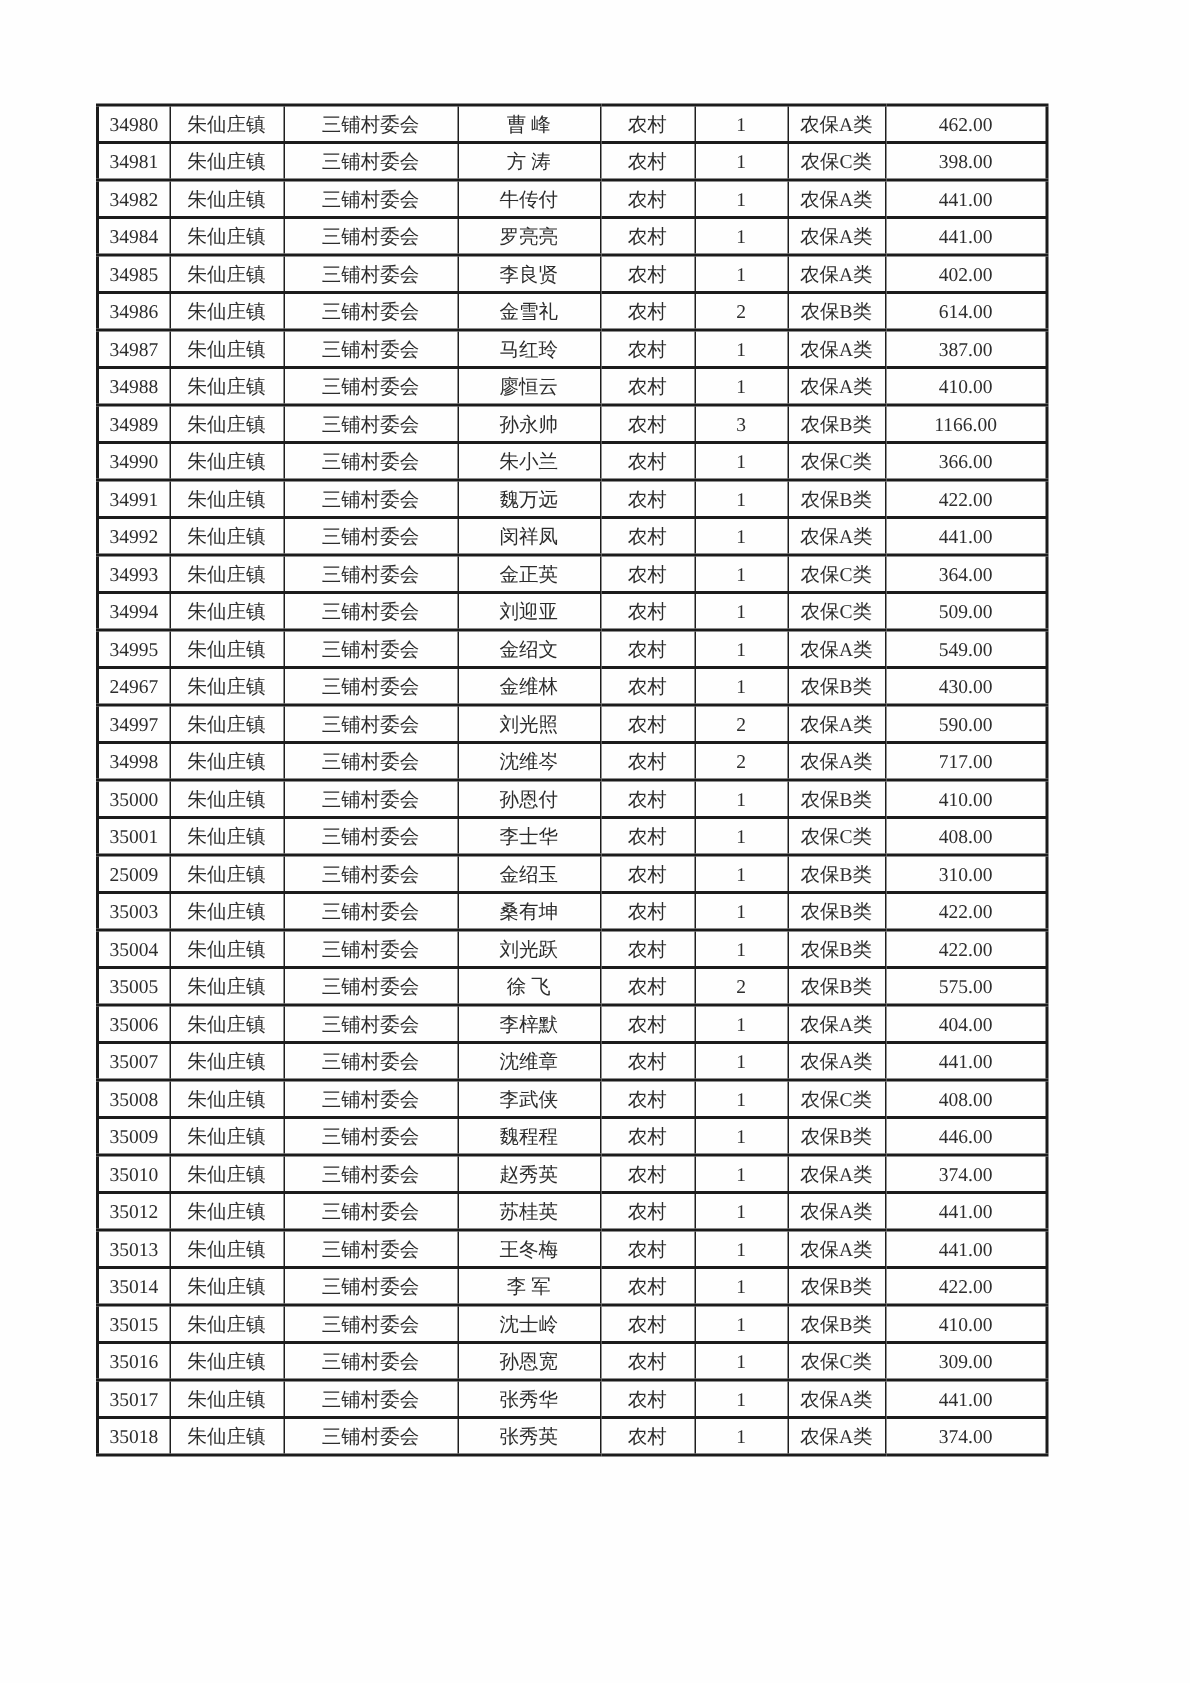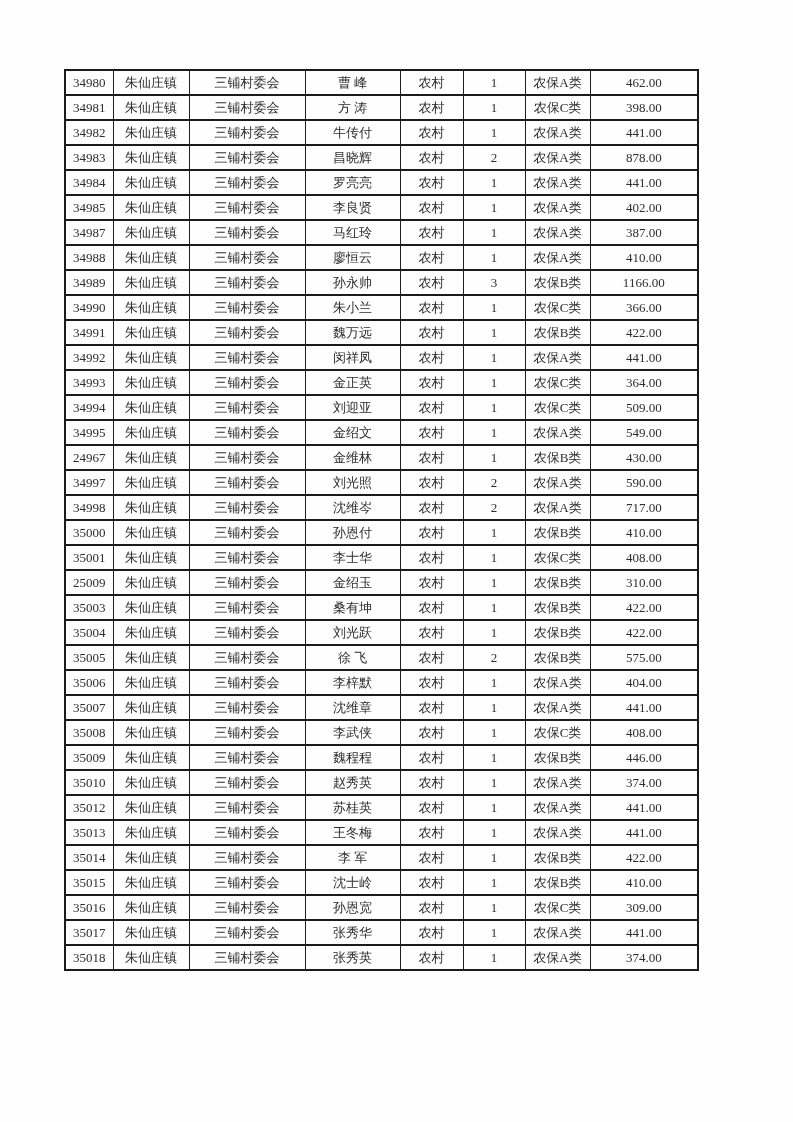--- a/index.html
+++ b/index.html
@@ -89,48 +89,48 @@
           <td>34982</td>
           <td>朱仙庄镇</td>
           <td>三铺村委会</td>
           <td>牛传付</td>
           <td>农村</td>
           <td>1</td>
           <td>农保A类</td>
           <td>441.00</td>
         </tr>
         <tr>
-          <td>34983</td>
-          <td>朱仙庄镇</td>
-          <td>三铺村委会</td>
-          <td>昌晓辉</td>
+          <td>34984</td>
+          <td>朱仙庄镇</td>
+          <td>三铺村委会</td>
+          <td>罗亮亮</td>
+          <td>农村</td>
+          <td>1</td>
+          <td>农保A类</td>
+          <td>441.00</td>
+        </tr>
+        <tr>
+          <td>34985</td>
+          <td>朱仙庄镇</td>
+          <td>三铺村委会</td>
+          <td>李良贤</td>
+          <td>农村</td>
+          <td>1</td>
+          <td>农保A类</td>
+          <td>402.00</td>
+        </tr>
+        <tr>
+          <td>34986</td>
+          <td>朱仙庄镇</td>
+          <td>三铺村委会</td>
+          <td>金雪礼</td>
           <td>农村</td>
           <td>2</td>
-          <td>农保A类</td>
-          <td>878.00</td>
-        </tr>
-        <tr>
-          <td>34984</td>
-          <td>朱仙庄镇</td>
-          <td>三铺村委会</td>
-          <td>罗亮亮</td>
-          <td>农村</td>
-          <td>1</td>
-          <td>农保A类</td>
-          <td>441.00</td>
-        </tr>
-        <tr>
-          <td>34985</td>
-          <td>朱仙庄镇</td>
-          <td>三铺村委会</td>
-          <td>李良贤</td>
-          <td>农村</td>
-          <td>1</td>
-          <td>农保A类</td>
-          <td>402.00</td>
+          <td>农保B类</td>
+          <td>614.00</td>
         </tr>
         <tr>
           <td>34987</td>
           <td>朱仙庄镇</td>
           <td>三铺村委会</td>
           <td>马红玲</td>
           <td>农村</td>
           <td>1</td>
           <td>农保A类</td>
           <td>387.00</td>

